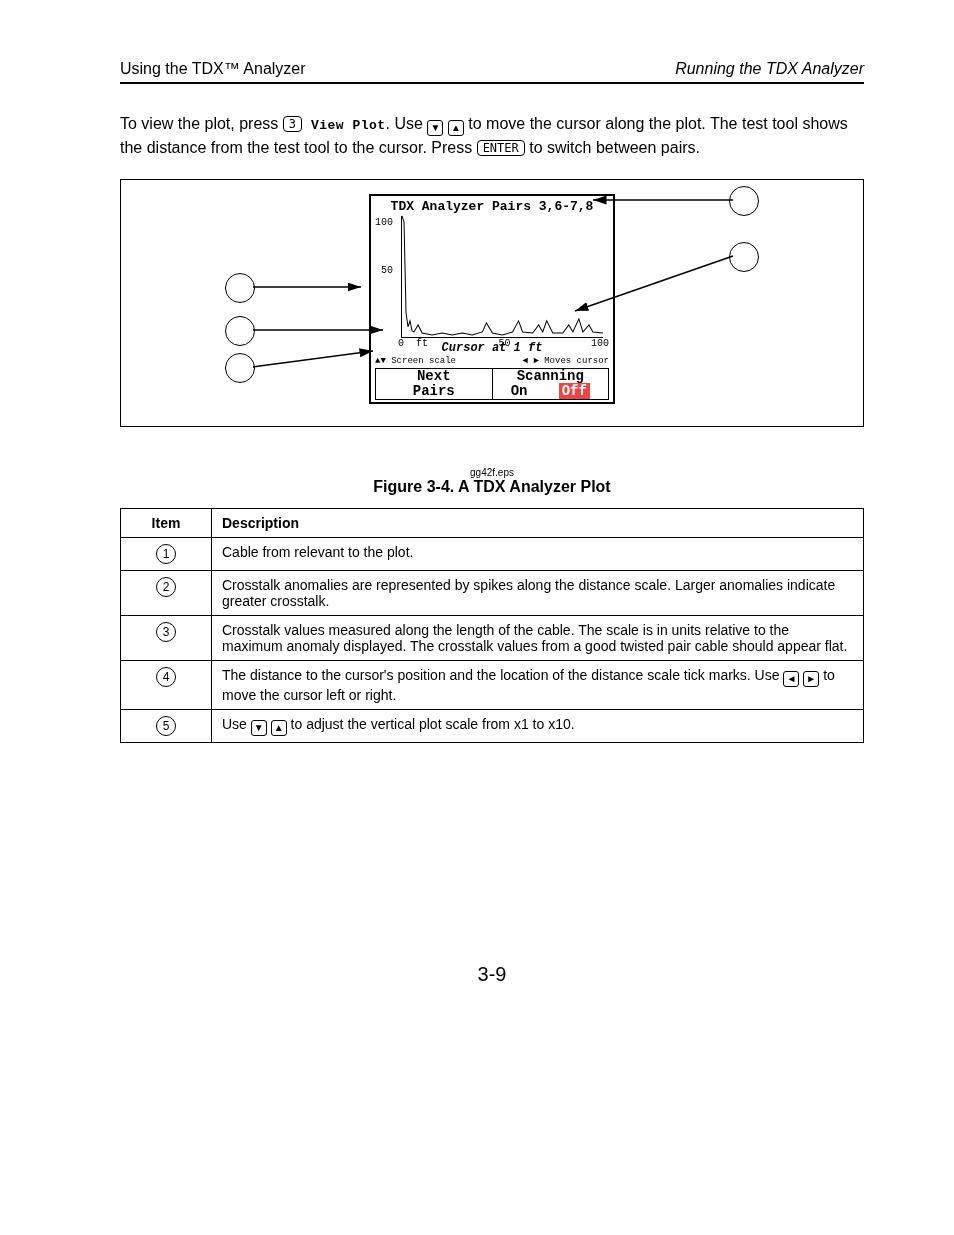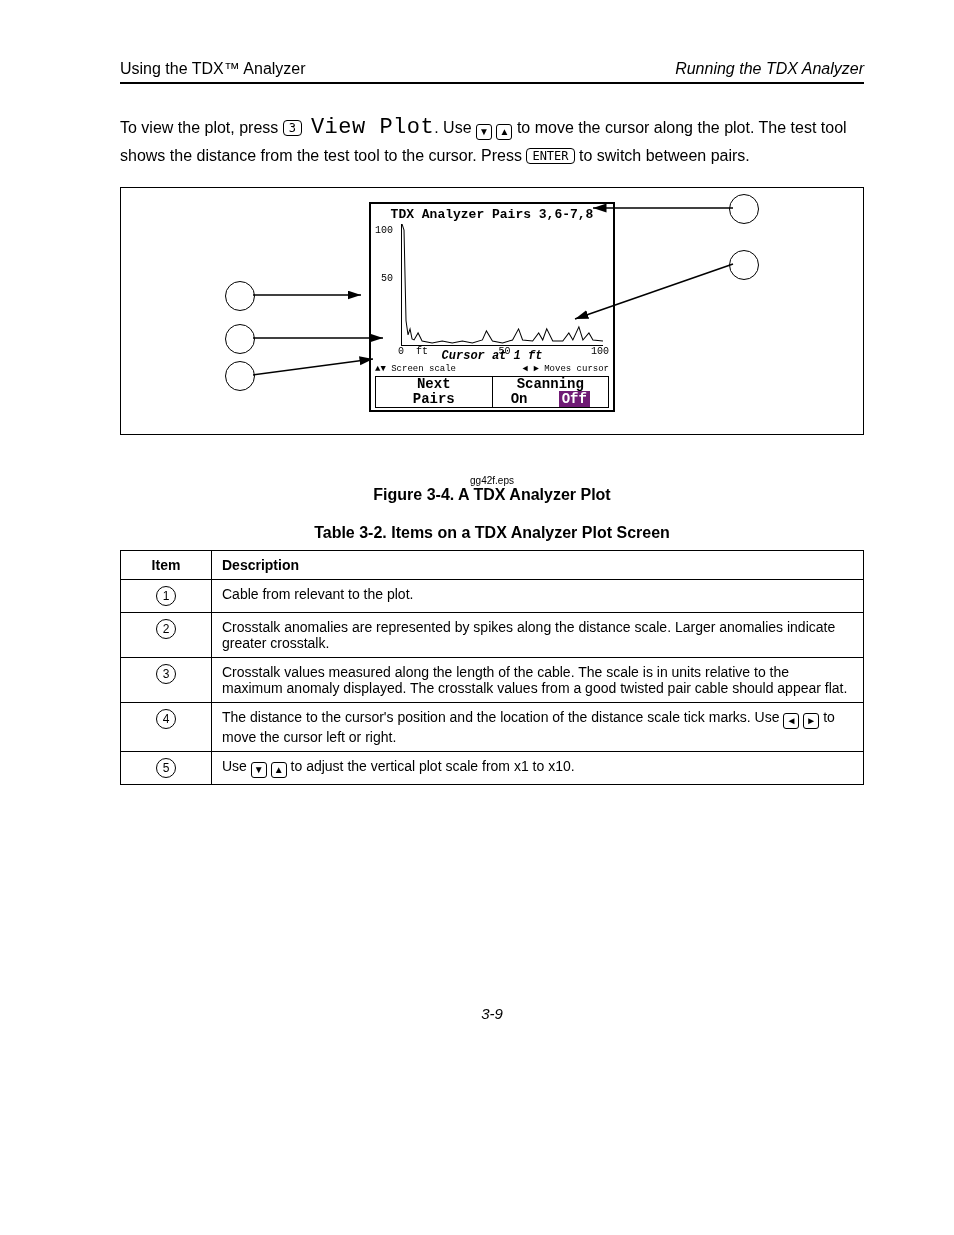--- a/index.html
+++ b/index.html
@@ -34,22 +34,22 @@
     border: 1.5px solid #000;
     border-radius: 4px;
     padding: 0 5px;
     font-family: monospace;
     font-size: 12px;
     line-height: 14px;
     vertical-align: 1px;
   }
   .mono-bold {
     font-family: "Courier New", monospace;
-    font-weight: normal;
-    font-size: 22px;
+    font-weight: bold;
+    font-size: 13px;
     letter-spacing: 0.5px;
   }
   .figure-box {
     border: 1.5px solid #000;
     margin: 10px 0 40px 0;
     padding: 8px;
     position: relative;
     height: 230px;
   }
   .lcd {
@@ -170,22 +170,21 @@
     font-size: 10px;
     line-height: 13px;
     text-align: center;
     vertical-align: -2px;
     font-family: Arial, sans-serif;
   }
   .footer {
     margin-top: 220px;
     text-align: center;
     font-family: Arial, Helvetica, sans-serif;
-    font-size: 15px;
-    font-style: italic;
+    font-size: 20px;
   }
   .docid { text-align: center; font-size: 10px; margin-top: 4px; font-family: Liberation Sans, sans-serif; }
 </style>
 </head>
 <body>
 
 <div class="page">
 
   <div class="header-line">
     <span>Using the TDX™ Analyzer</span>
@@ -226,21 +225,21 @@
       </div>
       <div class="softkeys">
         <div>
           <span>Next</span>
           <span>Pairs</span>
         </div>
         <div>
           <span>Scanning</span>
           <span>
             <span>On</span>&nbsp;&nbsp;
-            <span style="background:#701a75;color:#fff;padding:0 3px;margin-left:6px;">Off</span>
+            <span style="background:#ef4444;color:#fff;padding:0 3px;margin-left:6px;">Off</span>
           </span>
         </div>
       </div>
     </div>
 
     <div class="callout-circle" style="left:104px; top:93px;"></div>
     <div class="callout-circle" style="left:104px; top:136px;"></div>
     <div class="callout-circle" style="left:104px; top:173px;"></div>
 
     <div class="callout-circle" style="right:104px; top:6px;"></div>
@@ -256,21 +255,20 @@
       <line x1="0" y1="137" x2="130" y2="137" stroke="#000" stroke-width="1.5" marker-end="url(#ah)"></line>
       <line x1="0" y1="174" x2="120" y2="158" stroke="#000" stroke-width="1.5" marker-end="url(#ah)"></line>
       <line x1="480" y1="7" x2="340" y2="7" stroke="#000" stroke-width="1.5" marker-end="url(#ah)"></line>
       <line x1="480" y1="63" x2="322" y2="118" stroke="#000" stroke-width="1.5" marker-end="url(#ah)"></line>
     </svg>
   </div>
   <div class="docid">gg42f.eps</div>
 
   <p class="fig-caption">Figure 3-4. A TDX Analyzer Plot</p>
 
-  <p class="tbl-caption">Table 3-2. Items on a TDX Analyzer Plot Screen</p>
 
   <table class="items">
     <thead>
       <tr>
         <th style="width:70px; text-align:center;">Item</th>
         <th>Description</th>
       </tr>
     </thead>
     <tbody>
       <tr>

